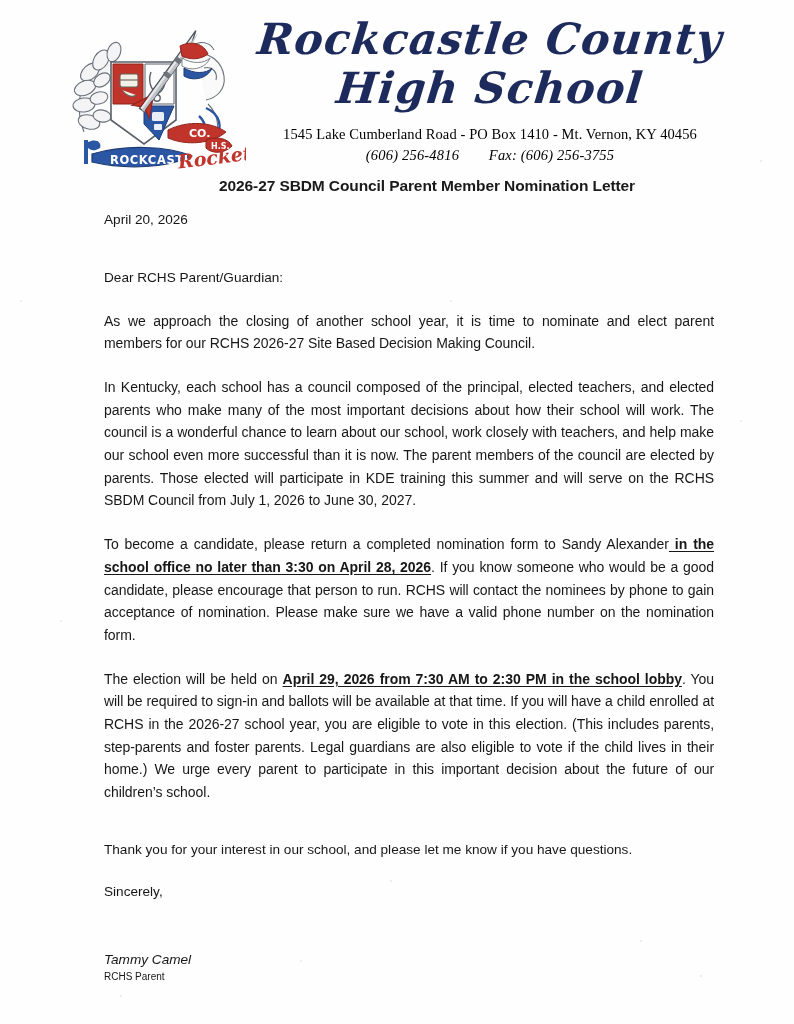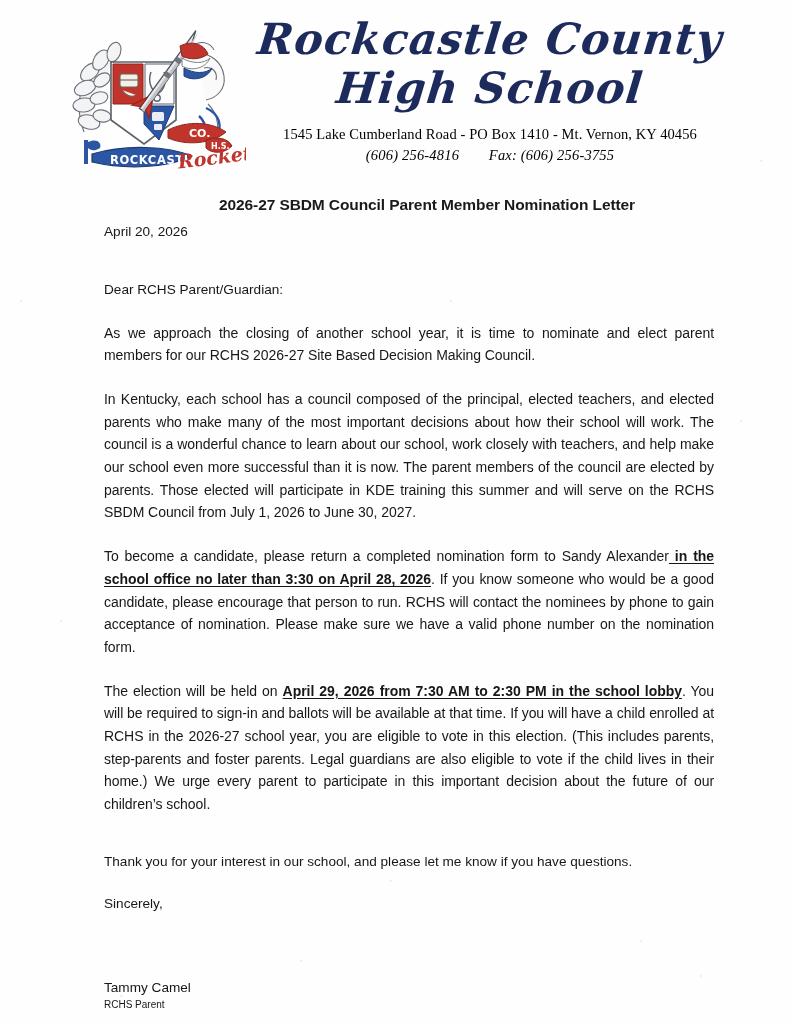--- a/index.html
+++ b/index.html
@@ -71,30 +71,30 @@
     font-style: italic;
   }
   .addr .fax-gap { display: inline-block; width: 22px; }
 
   
   .doc-title {
     text-align: center;
     font-size: 15.5px;
     font-weight: 700;
     color: #1a1a1a;
-    margin-top: 24px;
+    margin-top: 5px;
     padding-left: 60px;
     letter-spacing: -0.1px;
   }
 
   
   .body-area {
     position: absolute;
     left: 104px;
-    top: 222px;
+    top: 210px;
     width: 610px;
   }
   .line-date, .salutation {
     font-size: 13.6px;
     line-height: 1.5;
   }
   .salutation { margin-top: 38px; }
   p.para {
     font-size: 14px;
     line-height: 1.62;
@@ -102,21 +102,21 @@
     margin: 21px 0 0 0;
     letter-spacing: -0.05px;
   }
   .u-bold {
     font-weight: 700;
     text-decoration: underline;
     text-underline-offset: 2px;
   }
   .closing { font-size: 13.6px; margin-top: 36px; line-height: 1.5; }
   .signoff { font-size: 13.6px; margin-top: 22px; line-height: 1.5; }
-  .sig-name { font-size: 13.6px; margin-top: 64px; line-height: 1.45; }
+  .sig-name { font-size: 13.6px; margin-top: 48px; line-height: 1.45; font-style: italic; }
   .sig-role { font-size: 10px; line-height: 1.45; }
 
   
   .speckles { position: absolute; inset: 0; pointer-events: none; }
   .speckles span {
     position: absolute;
     background: #e9e9ec;
     border-radius: 50%;
   }
 </style>

